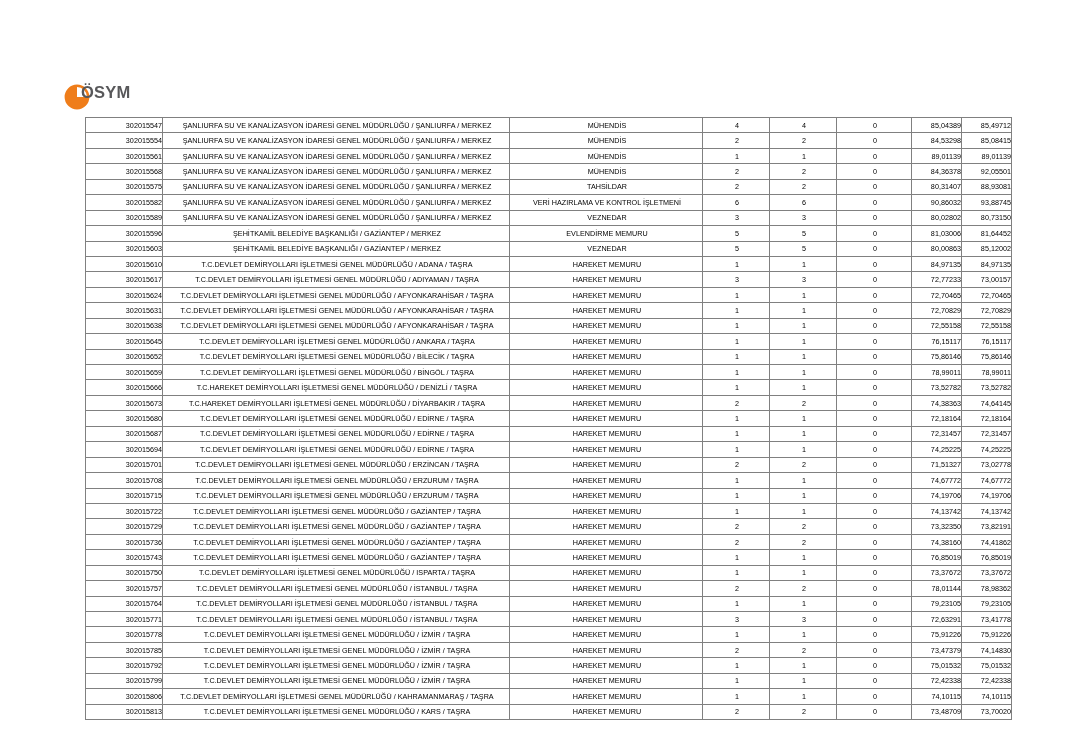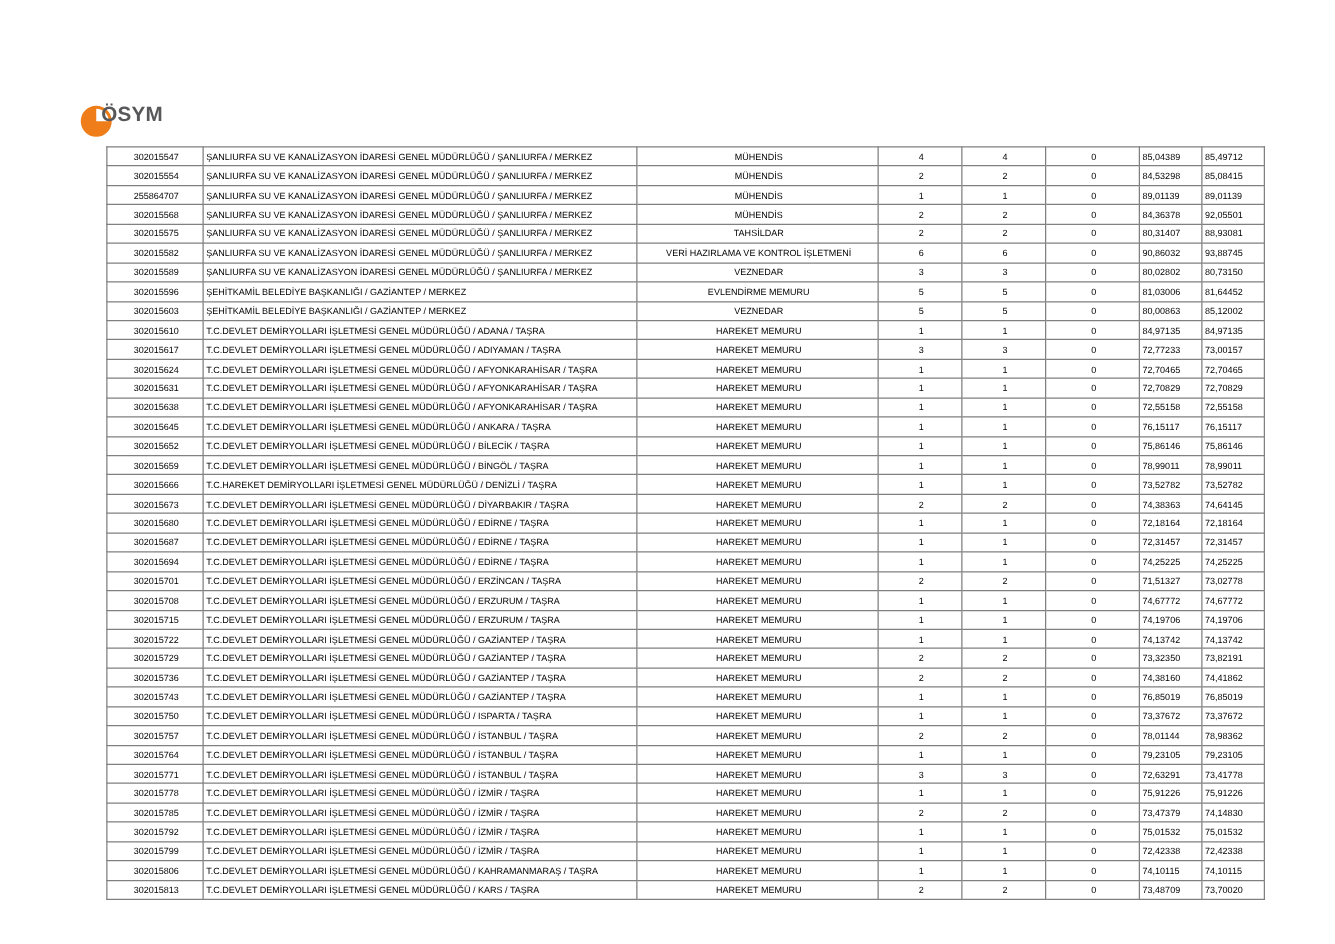--- a/index.html
+++ b/index.html
@@ -82,28 +82,28 @@
   table.results td {
     border: 0.6px solid #808080;
     height: 14.45px;
     padding: 0 0 0 2px;
     line-height: 13px;
     white-space: nowrap;
     overflow: hidden;
     vertical-align: middle;
     letter-spacing: 0.02px;
   }
-  td.c-code   { width: 74px;  text-align: center; padding-left: 3px; }
-  td.c-inst   { width: 344px; text-align: left; padding-left: 3px; }
+  td.c-code   { width: 74px;  text-align: right; padding-left: 3px; }
+  td.c-inst   { width: 344px; text-align: center; padding-left: 3px; }
   td.c-title  { width: 190px; text-align: center; padding-left: 3px; }
   td.c-q1     { width: 64px;  text-align: center; padding-left: 0; }
   td.c-q2     { width: 64px;  text-align: center; padding-left: 0; }
   td.c-q3     { width: 72px;  text-align: center; padding-left: 0; }
-  td.c-min    { width: 47px;  padding-right: 3px; padding-left: 0; }
-  td.c-max    { width: 47px;  padding-right: 3px; padding-left: 0; }
+  td.c-min    { width: 47px;  text-align: right; padding-right: 3px; padding-left: 0; }
+  td.c-max    { width: 47px;  text-align: right; padding-right: 3px; padding-left: 0; }
 </style>
 </head>
 <body>
 
 <div class="page">
 
   <div class="header">
     <div class="logo-wrap">
       <div class="logo-mark">
         <svg width="26" height="26" viewBox="0 0 26 26" xmlns="http://www.w3.org/2000/svg">
@@ -131,21 +131,21 @@
             <td class="c-code">302015554</td>
             <td class="c-inst">ŞANLIURFA SU VE KANALİZASYON İDARESİ GENEL MÜDÜRLÜĞÜ / ŞANLIURFA / MERKEZ</td>
             <td class="c-title">MÜHENDİS</td>
             <td class="c-q1">2</td>
             <td class="c-q2">2</td>
             <td class="c-q3">0</td>
             <td class="c-min">84,53298</td>
             <td class="c-max">85,08415</td>
           </tr>
           <tr>
-            <td class="c-code">255864707</td>
+            <td class="c-code">302015561</td>
             <td class="c-inst">ŞANLIURFA SU VE KANALİZASYON İDARESİ GENEL MÜDÜRLÜĞÜ / ŞANLIURFA / MERKEZ</td>
             <td class="c-title">MÜHENDİS</td>
             <td class="c-q1">1</td>
             <td class="c-q2">1</td>
             <td class="c-q3">0</td>
             <td class="c-min">89,01139</td>
             <td class="c-max">89,01139</td>
           </tr>
           <tr>
             <td class="c-code">302015568</td>
@@ -292,21 +292,21 @@
             <td class="c-inst">T.C.HAREKET DEMİRYOLLARI İŞLETMESİ GENEL MÜDÜRLÜĞÜ / DENİZLİ / TAŞRA</td>
             <td class="c-title">HAREKET MEMURU</td>
             <td class="c-q1">1</td>
             <td class="c-q2">1</td>
             <td class="c-q3">0</td>
             <td class="c-min">73,52782</td>
             <td class="c-max">73,52782</td>
           </tr>
           <tr>
             <td class="c-code">302015673</td>
-            <td class="c-inst">T.C.DEVLET DEMİRYOLLARI İŞLETMESİ GENEL MÜDÜRLÜĞÜ / DİYARBAKIR / TAŞRA</td>
+            <td class="c-inst">T.C.HAREKET DEMİRYOLLARI İŞLETMESİ GENEL MÜDÜRLÜĞÜ / DİYARBAKIR / TAŞRA</td>
             <td class="c-title">HAREKET MEMURU</td>
             <td class="c-q1">2</td>
             <td class="c-q2">2</td>
             <td class="c-q3">0</td>
             <td class="c-min">74,38363</td>
             <td class="c-max">74,64145</td>
           </tr>
           <tr>
             <td class="c-code">302015680</td>
             <td class="c-inst">T.C.DEVLET DEMİRYOLLARI İŞLETMESİ GENEL MÜDÜRLÜĞÜ / EDİRNE / TAŞRA</td>

